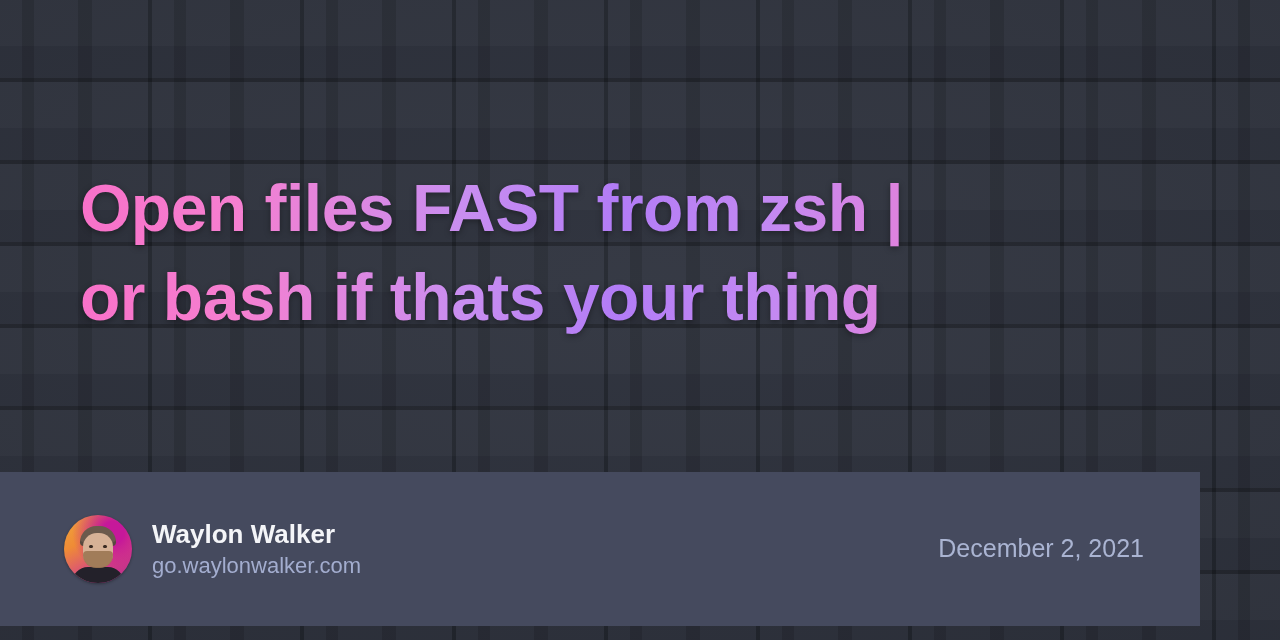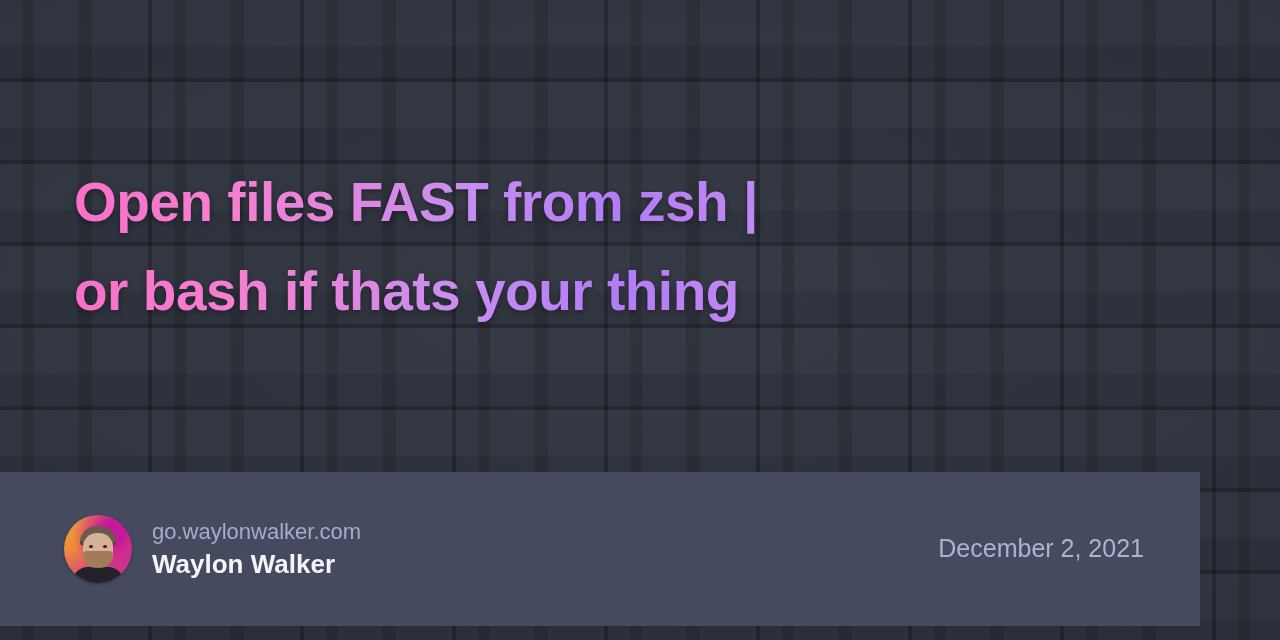--- a/index.html
+++ b/index.html
@@ -57,22 +57,22 @@
   
   #headline-wrap {
     position: absolute;
     left: 0;
     top: 148px;
     width: 1280px;
     padding: 0 64px;
     box-sizing: border-box;
   }
   #headline {
-    margin: 10px;
-    font-size: 55px;
+    margin: 16px;
+    font-size: 66px;
     font-weight: bold;
     line-height: 89px;
     letter-spacing: -0.5px;
     white-space: pre-line;
     background-image: linear-gradient(to right,
         #f871c9 0%,
         #f57fd0 14%,
         #c98ef0 34%,
         #b27cf6 48%,
         #c489f2 62%,
@@ -212,22 +212,22 @@
       <div id="avatar">
         <div class="av-body"></div>
         <div class="av-hair"></div>
         <div class="av-face"></div>
         <div class="av-beard"></div>
         <div class="av-eye-l"></div>
         <div class="av-eye-r"></div>
       </div>
 
       <div id="author-text">
+        <div id="author-name">Waylon Walker</div>
         <div id="author-url">go.waylonwalker.com</div>
-        <div id="author-name">Waylon Walker</div>
       </div>
 
     </div>
 
     <div id="post-date">December 2, 2021</div>
 
   </div>
 
 </div>
 

